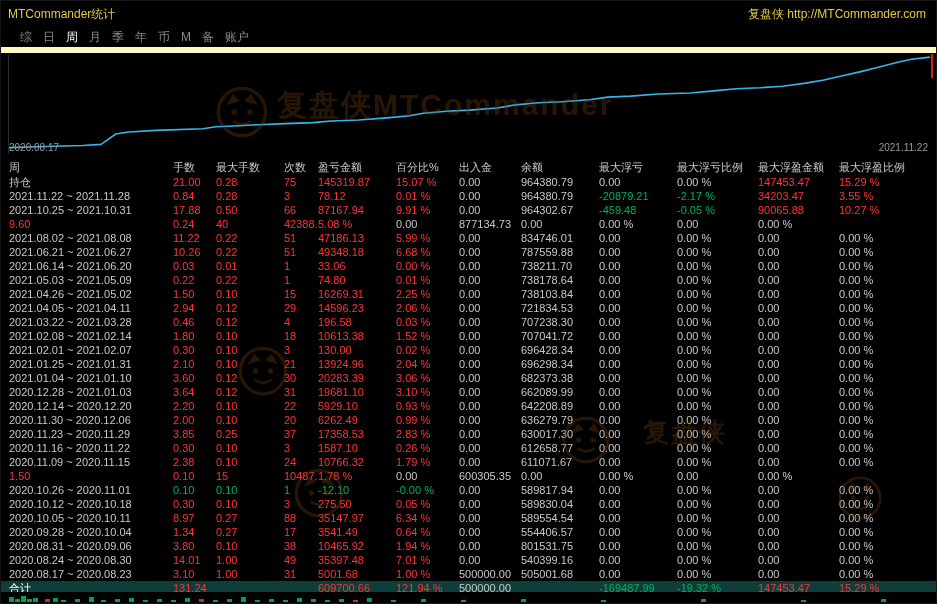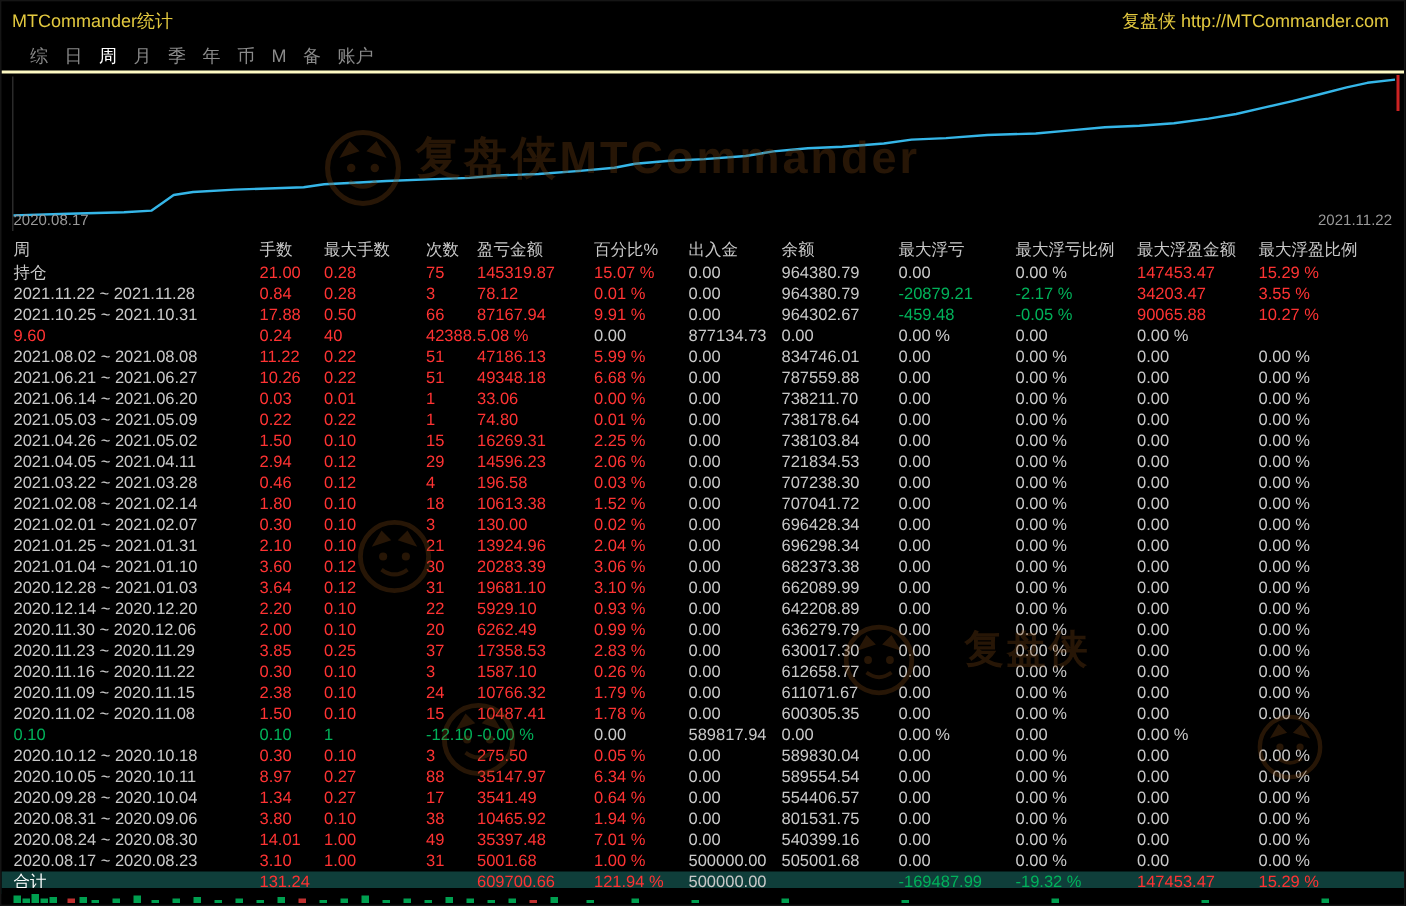--- a/index.html
+++ b/index.html
@@ -4,21 +4,21 @@
 <style>
   *{margin:0;padding:0;box-sizing:border-box}
   html,body{background:#111}
   body{font-family:"Liberation Sans","DejaVu Sans",sans-serif;-webkit-font-smoothing:antialiased}
   .window{position:relative;width:937px;height:604px;background:#000;overflow:hidden;color:#c9c9c9;border:1px solid #151515;cursor:default}
   .titlebar{height:26px;display:flex;align-items:center;justify-content:space-between;padding:0 10px 0 7px;background:#000}
   .title,.brand{color:var(--title-yellow,#e3c93f);font-size:12px}
   .menubar{height:20px;display:flex;align-items:center;gap:11px;padding-left:19px}
   .mitem{color:#8a8a8a;font-size:12px}
   .mitem.active{color:#ffffff}
-  .chart{position:relative;height:110px;border-top:2px solid #fef9c3}
+  .chart{position:relative;height:110px;border-top:6px solid #fef9c3}
   .chart svg{position:absolute;left:0;top:0}
   .axis-left{position:absolute;left:7px;top:2px;bottom:3px;width:1px;background:#2a2a2a}
   .chart-label{position:absolute;font-size:10px;color:#9a9a9a;bottom:4px}
   .label-start{left:8px}
   .label-end{right:8px}
   .marker{position:absolute;right:3px;top:1px;width:2px;height:24px;background:var(--marker-red,#cc2222)}
   .table{font-size:11px;position:relative;z-index:2;margin-top:2px}
   .tr{display:grid;grid-template-columns:164px 43px 68px 34px 78px 63px 62px 78px 78px 81px 81px 1fr;height:14px;line-height:14px;padding-left:8px}
   .tr.header{height:16px;line-height:16px;color:#c9c9c9}
   .td{overflow:hidden;white-space:nowrap}
@@ -370,34 +370,34 @@
           <div class="td c-red">10766.32</div>
           <div class="td c-red">1.79 %</div>
           <div class="td c-dim">0.00</div>
           <div class="td c-dim">611071.67</div>
           <div class="td c-dim">0.00</div>
           <div class="td c-dim">0.00 %</div>
           <div class="td c-dim">0.00</div>
           <div class="td c-dim">0.00 %</div>
         </div>
         <div class="tr">
-          <div class="td c-dim">2020.11.02 ~ 2020.11.08</div>
           <div class="td c-red">1.50</div>
           <div class="td c-red">0.10</div>
           <div class="td c-red">15</div>
           <div class="td c-red">10487.41</div>
           <div class="td c-red">1.78 %</div>
           <div class="td c-dim">0.00</div>
           <div class="td c-dim">600305.35</div>
           <div class="td c-dim">0.00</div>
           <div class="td c-dim">0.00 %</div>
           <div class="td c-dim">0.00</div>
           <div class="td c-dim">0.00 %</div>
         </div>
         <div class="tr">
+          <div class="td c-dim">2020.10.26 ~ 2020.11.01</div>
           <div class="td c-green">0.10</div>
           <div class="td c-green">0.10</div>
           <div class="td c-green">1</div>
           <div class="td c-green">-12.10</div>
           <div class="td c-green">-0.00 %</div>
           <div class="td c-dim">0.00</div>
           <div class="td c-dim">589817.94</div>
           <div class="td c-dim">0.00</div>
           <div class="td c-dim">0.00 %</div>
           <div class="td c-dim">0.00</div>

